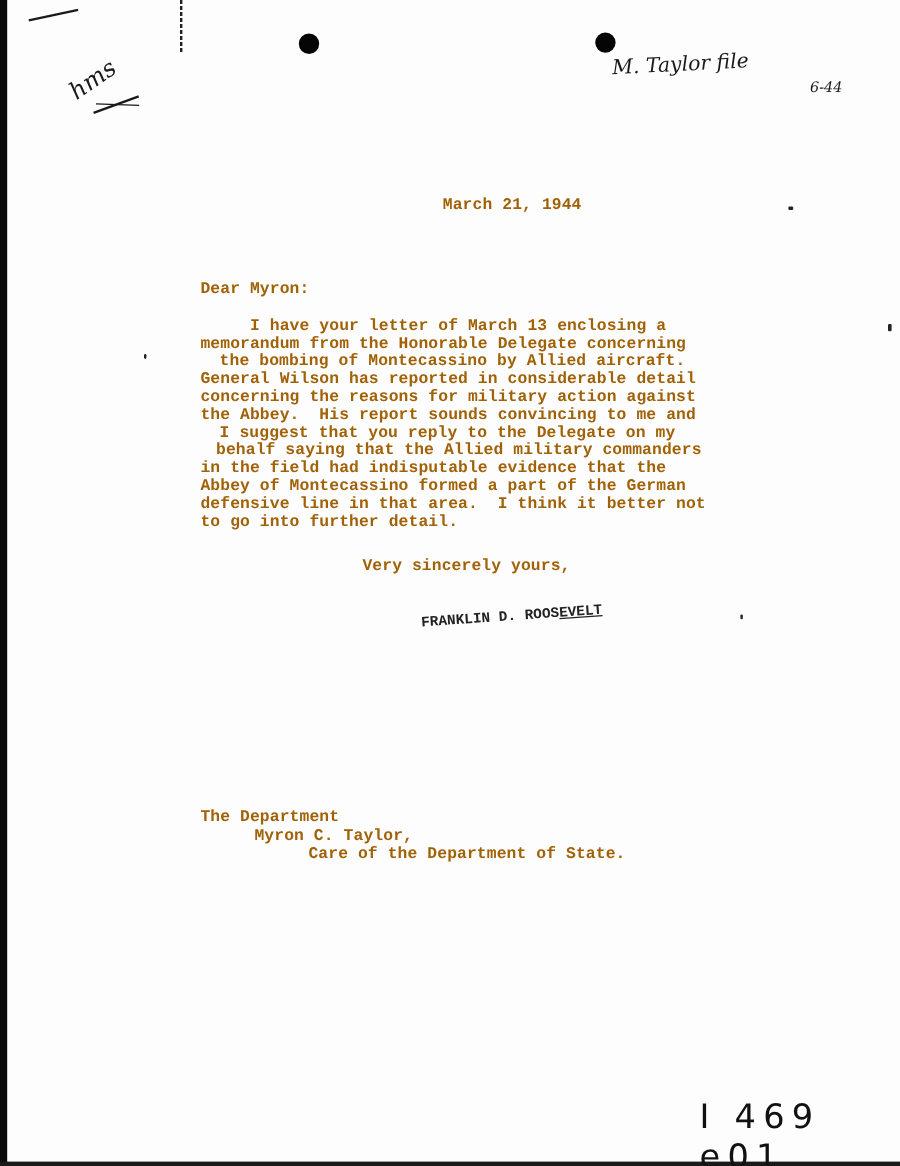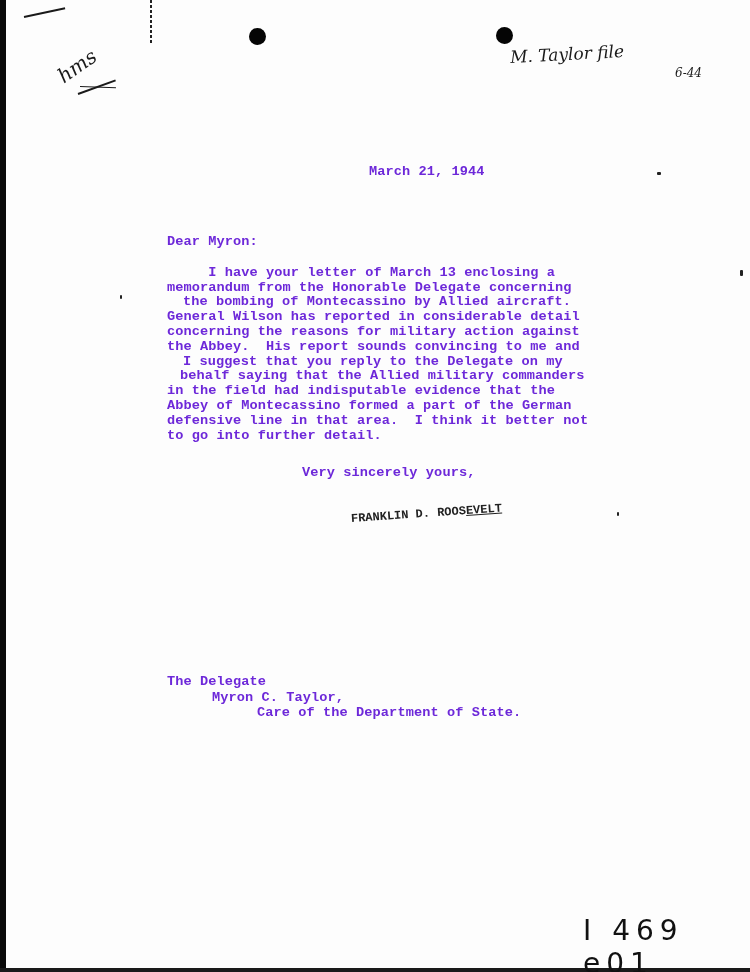--- a/index.html
+++ b/index.html
@@ -11,21 +11,21 @@
   }
   .page { position: absolute; inset: 0; background: #fdfdfd; }
   .left-edge { position: absolute; left: 0; top: 0; width: 6px; height: 972px; background: #0a0a0a; }
   .bottom-edge { position: absolute; left: 0; bottom: 0; width: 750px; height: 4px; background: #1a1a1a; }
   .fold-line { position: absolute; left: 150px; top: 0; width: 2px; height: 44px;
     background: repeating-linear-gradient(to bottom, #222 0 3px, transparent 3px 5px); }
   .punch-hole { position: absolute; width: 17px; height: 17px; border-radius: 50%; background: #050505; }
   .hw { position: absolute; font-family: "DejaVu Serif", serif; font-style: italic; color: #1a1a1a; }
   .stroke { position: absolute; background: #1a1a1a; transform-origin: left center; }
   .typed { position: absolute; font-family: "Liberation Mono", "DejaVu Sans Mono", monospace;
-    font-weight: bold; font-size: 13.6px; line-height: 14.5px; white-space: pre; color: #6d28d9; letter-spacing: 0.1px; }
+    font-weight: bold; font-size: 13.6px; line-height: 14.5px; white-space: pre; color: #a16207; letter-spacing: 0.1px; }
   .speck { position: absolute; background: #222; border-radius: 1px; }
   .sig { position: absolute; font-family: "Liberation Mono", monospace; font-weight: bold; font-size: 12px;
     transform: rotate(-4deg); transform-origin: left center; white-space: pre; color: #222; }
   .sig .ul { text-decoration: underline; }
   .ref { position: absolute; font-family: "DejaVu Sans", sans-serif; font-size: 28px; color: #111; letter-spacing: 6px; }
 </style>
 </head>
 <body>
 
 <div class="page">
@@ -66,19 +66,19 @@
 
   <div class="speck" style="left:740px; top:270px; width:3px; height:6px;"></div>
   <div class="speck" style="left:120px; top:295px; width:2px; height:4px;"></div>
 
   <div class="typed" style="left:302px; top:466px;">Very sincerely yours,</div>
 
   <div class="sig" style="left:351px; top:512px;"><span>FRANKLIN D. ROOS</span><span class="ul">EVELT</span></div>
   <div class="speck" style="left:617px; top:512px; width:2px; height:4px;"></div>
 
   <div>
-    <div class="typed" style="left:167px; top:675px;">The Delegate</div>
+    <div class="typed" style="left:167px; top:675px;">The Department</div>
     <div class="typed" style="left:212px; top:691px;">Myron C. Taylor,</div>
     <div class="typed" style="left:257px; top:706px;">Care of the Department of State.</div>
   </div>
 
   <div class="ref" style="left:583px; top:914px;">I 469 e01</div>
 </div>
 
 </body></html>

